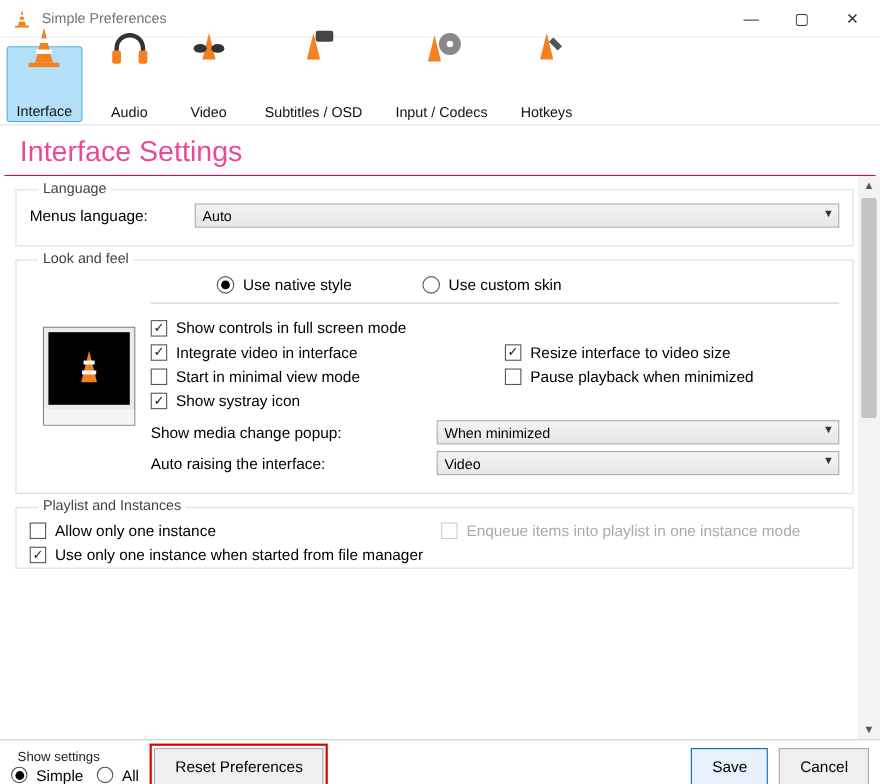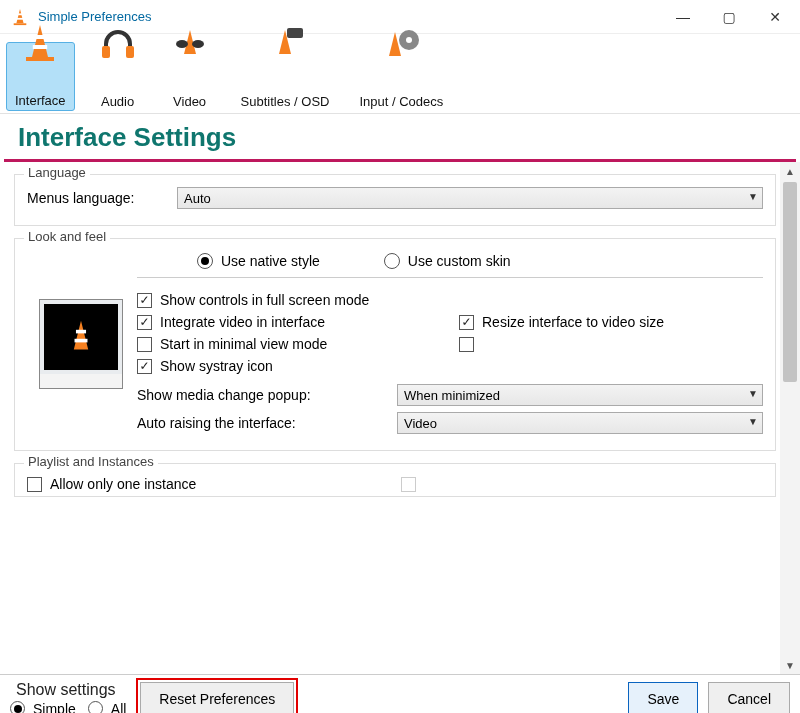--- a/index.html
+++ b/index.html
@@ -1,43 +1,43 @@
 <!DOCTYPE html>
 <html><head>
 <meta charset="utf-8">
 <style>
 * { margin: 0; padding: 0; box-sizing: border-box; font-family: "Segoe UI", Tahoma, sans-serif; }
 body { background: #fff; width: 800px; height: 713px; overflow: hidden; font-size: 14px; color: #000; }
 
 
 .titlebar { height: 34px; display: flex; align-items: center; padding: 0 2px; border-bottom: 1px solid #eee; }
 .titlebar .app-icon { width: 20px; height: 20px; margin: 0 8px; display:flex; align-items:center; justify-content:center; }
-.titlebar .title { flex: 1; font-size: 13px; color: #0369a1; }
+.titlebar .title { flex: 1; font-size: 13px; color: #737373; }
 .titlebar .winbtn { width: 46px; height: 34px; display: flex; align-items: center; justify-content: center; font-size: 14px; color:#333; }
 
 
 .tabstrip { height: 80px; display: flex; align-items: stretch; padding: 8px 6px 2px 6px; gap: 14px; border-bottom: 1px solid #e2e2e2; }
 .tab { display: flex; flex-direction: column; align-items: center; justify-content: flex-end; padding: 4px 8px 2px 8px; border-radius: 3px; cursor: default; gap: 28px; }
 .tab.selected { background: #b3e0f8; border: 1px solid #56b0e4; }
 .tab .tab-icon { width: 42px; height: 42px; display:flex; align-items:center; justify-content:center; }
 .tab .tab-label { font-size: 13px; color: #111; margin-top: 2px; }
 
 
-.page-title { font-size: 26px; font-weight: 700; color: #0f766e; padding: 8px 14px 6px 14px; border-bottom: 3px solid #be185d; margin: 0 4px; }
+.page-title { font-size: 26px; font-weight: 400; color: #ec4899; padding: 8px 14px 6px 14px; border-bottom: 1px solid #be185d; margin: 0 4px; }
 
 
 .scroll-area { position: relative; height: 512px; display: flex; }
 .content { flex:1; padding: 12px 4px 0 14px; overflow: hidden; }
 .scrollbar { width: 20px; background: #f3f3f3; position: relative; }
 .scroll-thumb { background: #c3c3c3; position: absolute; left: 3px; right: 3px; top: 20px; height: 200px; border-radius: 2px; }
 .scroll-arrow { position:absolute; left:0; right:0; height:18px; display:flex; align-items:center; justify-content:center; color:#555; font-size:10px; }
 .scroll-arrow.up { top:0; } .scroll-arrow.down { bottom:0; }
 
 .fieldset { border: 1px solid #ddd; padding: 12px 12px 10px 12px; margin-bottom: 12px; position: relative; }
-.fieldset .legend { position: absolute; top: -10px; left: 9px; background: #fff; padding: 0 4px; font-size: 13px; color: #444; }
+.fieldset .legend { position: absolute; top: -10px; left: 20px; background: #fff; padding: 0 4px; font-size: 13px; color: #444; }
 
 .row { display: flex; align-items: center; margin-bottom: 6px; }
 .row .label { width: 150px; font-size: 14px; }
 .select { flex:1; height: 22px; border: 1px solid #aaa; background: linear-gradient(#f3f3f3,#e7e7e7); display: flex; align-items: center; padding: 0 6px; font-size: 13px; position: relative; }
 .select .caret { position: absolute; right: 4px; top: 3px; font-size: 10px; color:#333; }
 
 
 .lf-body { display: flex; gap: 14px; }
 .preview { width: 120px; height: 90px; border: 1px solid #888; background:#e9ecef; margin-top: 48px; display:flex; flex-direction:column; }
 .preview .pv-screen { flex:1; background:#000; margin:4px; display:flex; align-items:center; justify-content:center; }
@@ -55,21 +55,21 @@
 .check.disabled { color:#aaa; }
 .check.disabled .box { border-color:#ccc; }
 
 .kv { display: flex; align-items: center; margin-top: 6px; }
 .kv .key { width: 260px; font-size: 14px; }
 .kv .select { width: 366px; flex: none; }
 
 
 .footer { height: 48px; border-top: 1px solid #ccc; display:flex; align-items:center; padding: 0 10px; gap: 10px; }
 .footer .show-settings { display:flex; flex-direction:column; }
-.footer .show-settings .hdr { font-size: 16px; color:#222; margin-bottom:2px; padding-left:6px; }
+.footer .show-settings .hdr { font-size: 12px; color:#222; margin-bottom:2px; padding-left:6px; }
 .footer .radios { display:flex; gap: 12px; align-items:center; }
 .footer .radio .dot { width:15px; height:15px; }
 .btn { height: 34px; padding: 0 18px; border: 1px solid #aaa; background:#efefef; font-size: 14px; display:flex; align-items:center; }
 .btn.primary { border-color:#0a64c0; background:#e6f1fb; }
 .footer .spacer { flex:1; }
 .reset-highlight { border: 2px solid #e20000; padding: 2px; }
 
 
 svg.cone { display:block; }
 </style>
@@ -135,20 +135,29 @@
   <div class="tab">
     <span class="tab-icon">
       <svg width="40" height="40" viewBox="0 0 20 20">
           <circle cx="14" cy="8" r="5" fill="#888"></circle>
           <circle cx="14" cy="8" r="1.5" fill="#fff"></circle>
           <path d="M7 4 L10 16 H4 Z" fill="#f58020"></path>
         </svg>
     </span>
     <span class="tab-label">Input / Codecs</span>
   </div>
+  <div class="tab">
+    <span class="tab-icon">
+      <svg width="40" height="40" viewBox="0 0 20 20">
+          <path d="M10 3 L13 15 H7 Z" fill="#f58020"></path>
+          <path d="M13 5 l4 4 -2 2 -4 -4 z" fill="#555"></path>
+        </svg>
+    </span>
+    <span class="tab-label">Hotkeys</span>
+  </div>
 </div>
 
 <div class="page-title">Interface Settings</div>
 
 <div class="scroll-area">
   <div class="content">
 
     <div class="fieldset">
       <span class="legend">Language</span>
       <div class="row">
@@ -197,20 +206,21 @@
             <div class="check checked">
               <span class="box"></span>
               <span>Resize interface to video size</span>
             </div>
             <div class="check">
               <span class="box"></span>
               <span>Start in minimal view mode</span>
             </div>
             <div class="check">
               <span class="box"></span>
+              <span>Pause playback when minimized</span>
             </div>
             <div class="check checked" style="grid-column:1/3;">
               <span class="box"></span>
               <span>Show systray icon</span>
             </div>
           </div>
 
           <div class="kv">
             <span class="key">Show media change popup:</span>
             <div class="select">
@@ -231,20 +241,25 @@
 
     <div class="fieldset" style="padding-bottom:4px;">
       <span class="legend">Playlist and Instances</span>
       <div style="display:grid; grid-template-columns:1fr 1fr; gap:6px 12px;">
         <div class="check">
           <span class="box"></span>
           <span>Allow only one instance</span>
         </div>
         <div class="check disabled">
           <span class="box"></span>
+          <span>Enqueue items into playlist in one instance mode</span>
+        </div>
+        <div class="check checked" style="grid-column:1/3;">
+          <span class="box"></span>
+          <span>Use only one instance when started from file manager</span>
         </div>
       </div>
     </div>
 
   </div>
   <div class="scrollbar">
     <div class="scroll-arrow up">▲</div>
     <div class="scroll-thumb"></div>
     <div class="scroll-arrow down">▼</div>
   </div>

